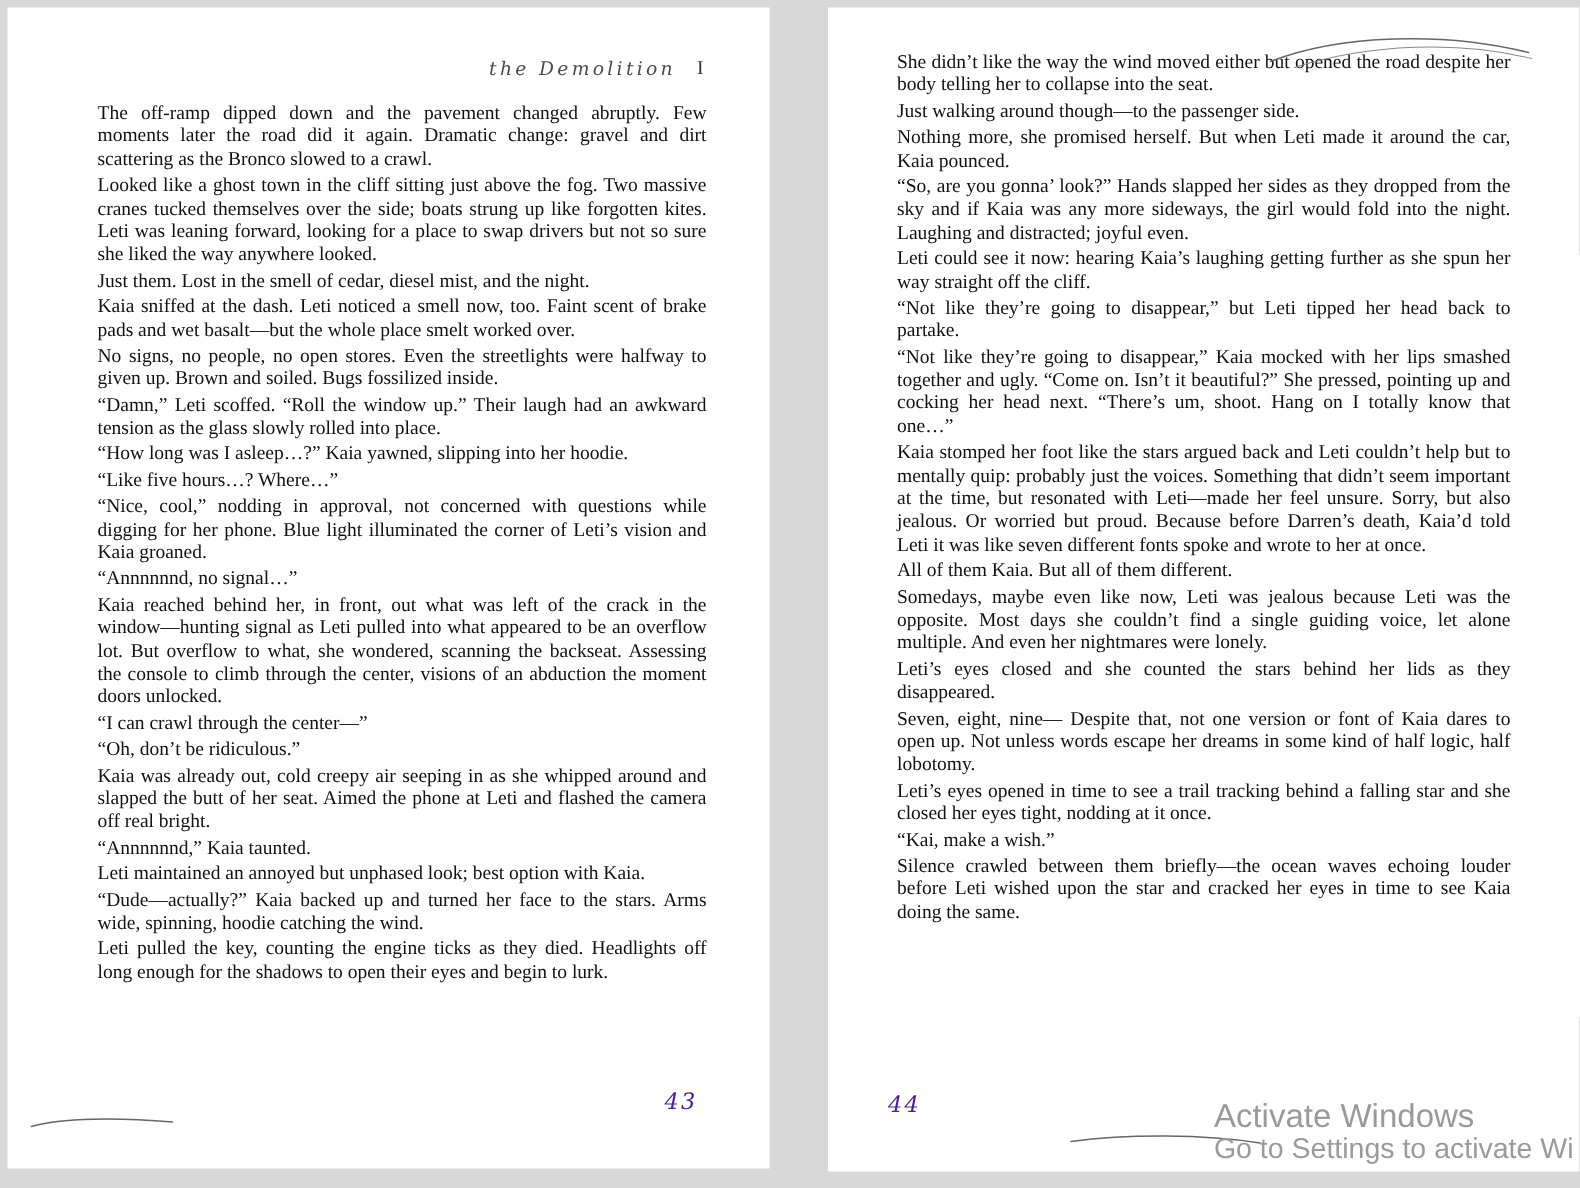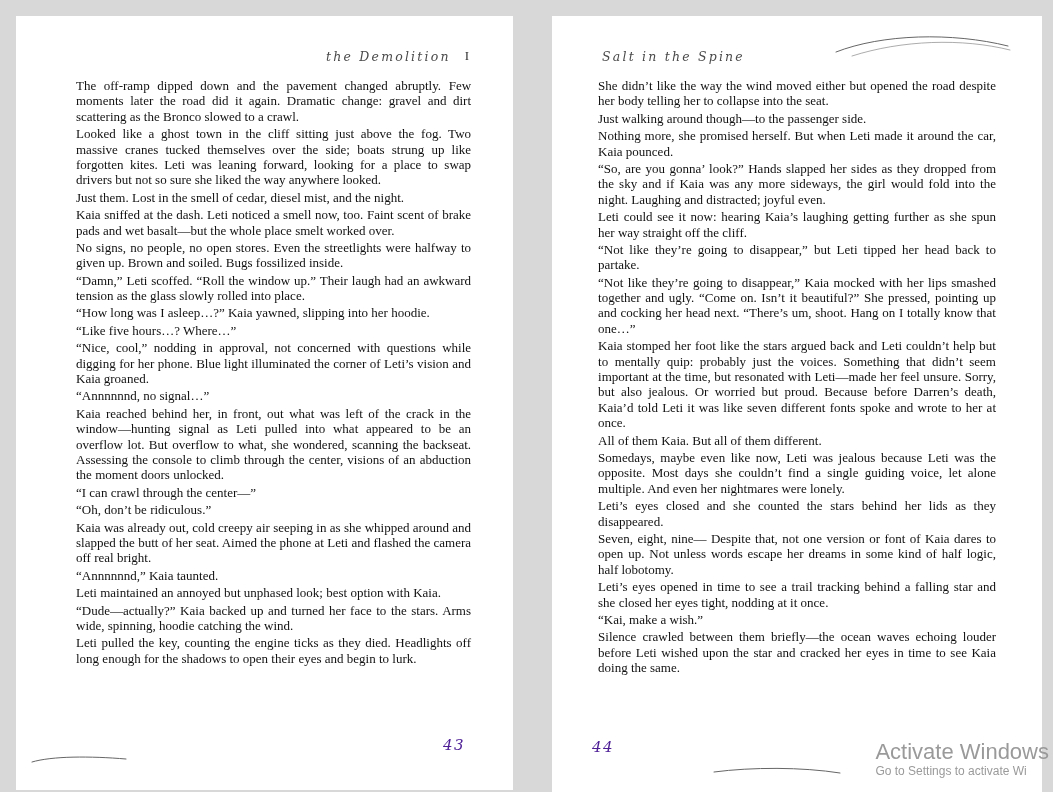--- a/index.html
+++ b/index.html
@@ -10,21 +10,21 @@
     height: 792px;
     overflow: hidden;
     font-family: "Liberation Serif", serif;
   }
   .spread {
     position: relative;
     width: 1053px;
     height: 792px;
     display: flex;
     gap: 39px;
-    padding: 11px;
+    padding: 0;
     box-sizing: border-box;
   }
   .page {
     background: #ffffff;
     box-sizing: border-box;
     position: relative;
     overflow: hidden;
   }
   .page-left {
     width: 512px;
@@ -114,21 +114,21 @@
     font-family: "Liberation Sans", sans-serif;
     pointer-events: none;
     user-select: none;
   }
   .watermark .wm-title {
     font-size: 22px;
     line-height: 1.15;
     color: #9a9a9a;
   }
   .watermark .wm-sub {
-    font-size: 12px;
+    font-size: 19px;
     color: #9a9a9a;
   }
 </style>
 </head>
 <body>
 
 <div class="spread">
 
   <div class="page page-left">
     <div class="running-head running-head-left">
@@ -167,23 +167,20 @@
   </div>
 
   <div class="page page-right">
     <div class="swash swash-top-right">
       <svg width="180" height="28" viewBox="0 0 180 28">
         <path d="M4 22 C 50 4, 120 2, 176 16" stroke="#666" stroke-width="1" fill="none" stroke-linecap="round"></path>
         <path d="M20 26 C 70 10, 130 8, 178 20" stroke="#888" stroke-width="0.7" fill="none" stroke-linecap="round"></path>
       </svg>
     </div>
 
-    <div class="running-head running-head-right">
-      <span>Salt in the Spine</span>
-    </div>
 
     <div class="body">
       <p>She didn’t like the way the wind moved either but opened the road despite her body telling her to collapse into the seat.</p>
       <p>Just walking around though—to the passenger side.</p>
       <p>Nothing more, she promised herself. But when Leti made it around the car, Kaia pounced.</p>
       <p>“So, are you gonna’ look?” Hands slapped her sides as they dropped from the sky and if Kaia was any more sideways, the girl would fold into the night. Laughing and distracted; joyful even.</p>
       <p>Leti could see it now: hearing Kaia’s laughing getting further as she spun her way straight off the cliff.</p>
       <p>“Not like they’re going to disappear,” but Leti tipped her head back to partake.</p>
       <p>“Not like they’re going to disappear,” Kaia mocked with her lips smashed together and ugly. “Come on. Isn’t it beautiful?” She pressed, pointing up and cocking her head next. “There’s um, shoot. Hang on I totally know that one…”</p>
       <p>Kaia stomped her foot like the stars argued back and Leti couldn’t help but to mentally quip: probably just the voices. Something that didn’t seem important at the time, but resonated with Leti—made her feel unsure. Sorry, but also jealous. Or worried but proud. Because before Darren’s death, Kaia’d told Leti it was like seven different fonts spoke and wrote to her at once.</p>

